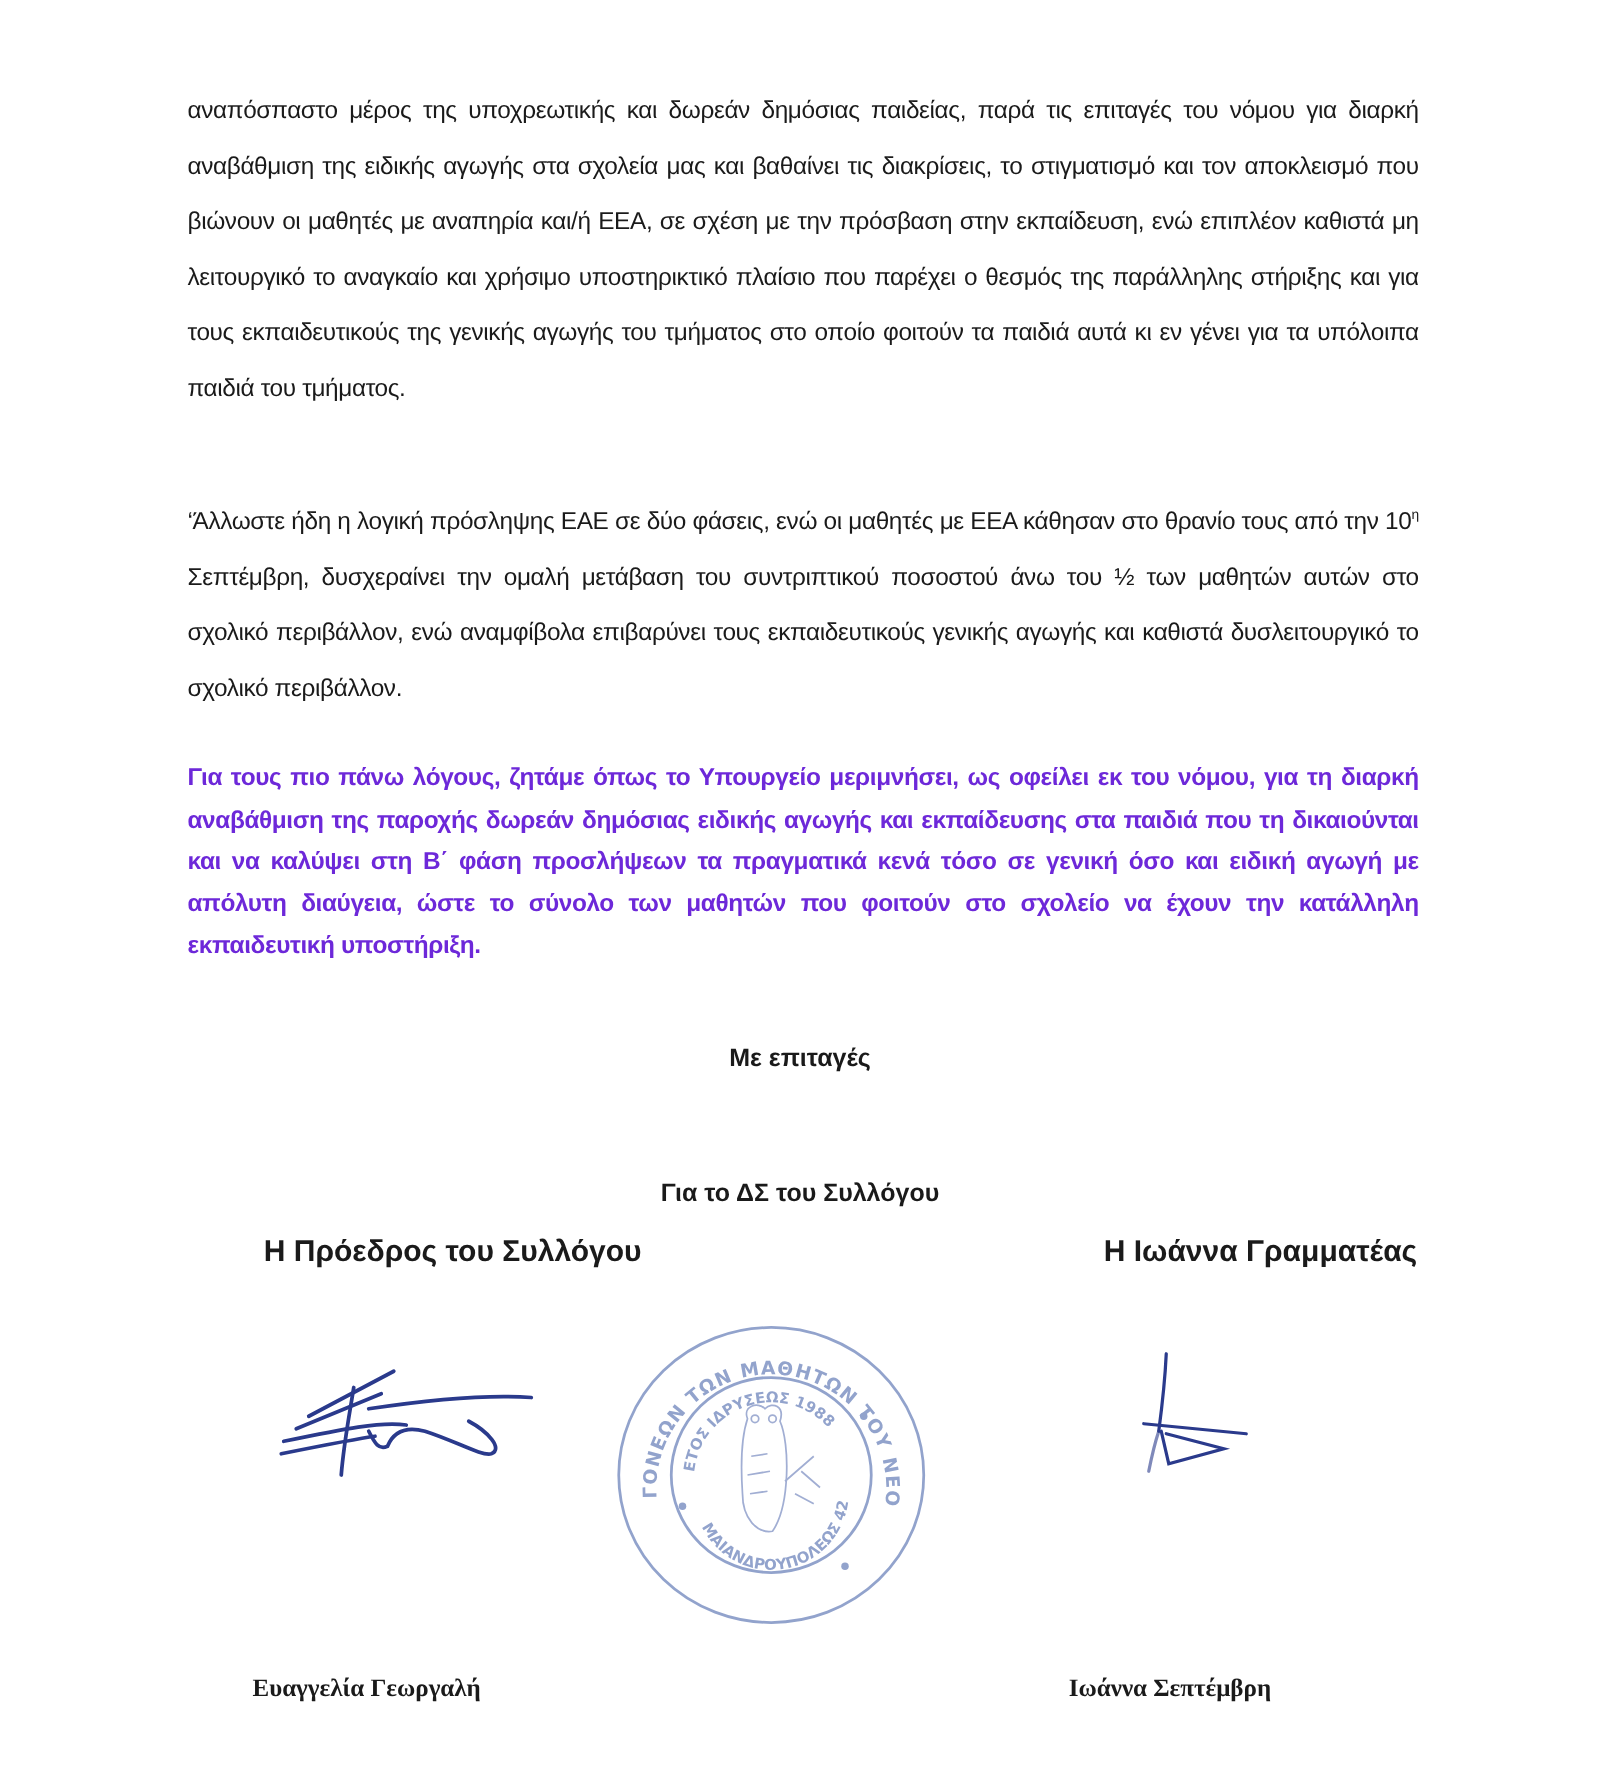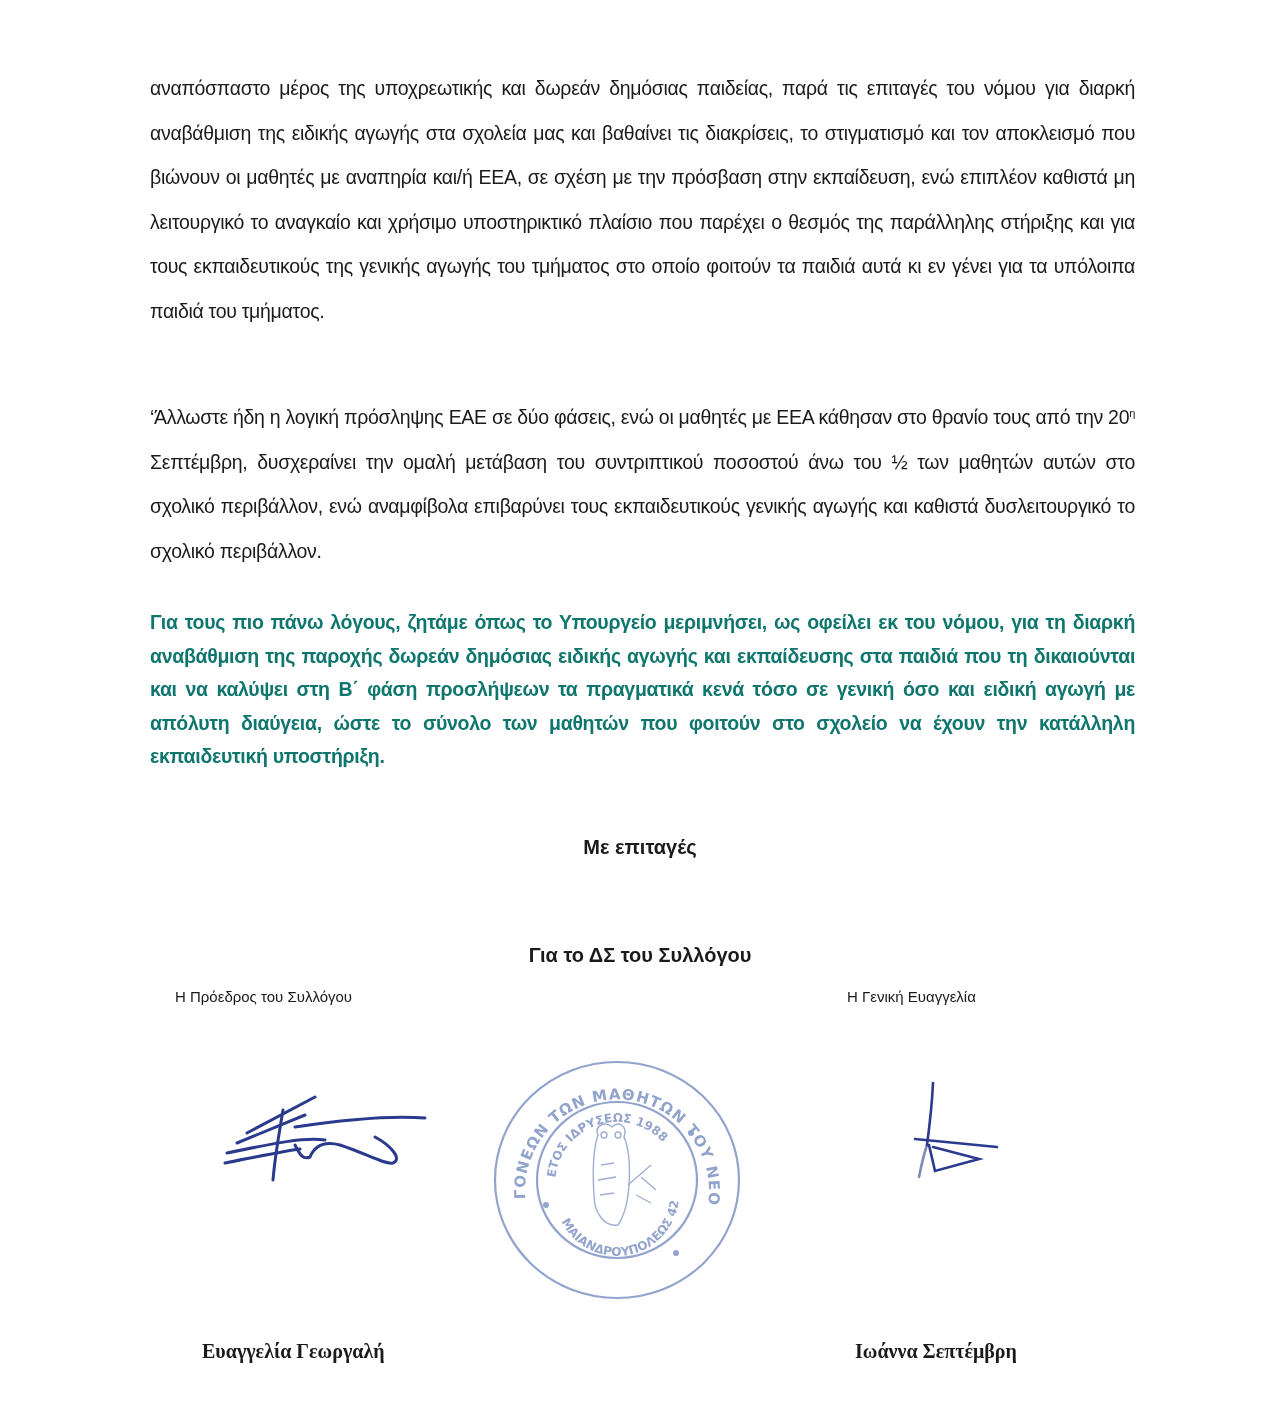--- a/index.html
+++ b/index.html
@@ -4,57 +4,57 @@
 <style>
   html, body { margin: 0; padding: 0; background: #ffffff; }
   body { width: 1280px; height: 1414px; position: relative; overflow: hidden;
          font-family: "Liberation Sans", sans-serif; color: #1a1a1a; }
   .page { position: absolute; left: 0; top: 0; width: 1280px; height: 1066px; background: #fff; }
   .para { position: absolute; left: 150px; width: 985px; font-size: 19.5px; text-align: justify;
           letter-spacing: -0.3px; }
   .para p { margin: 0; }
   .p1 { top: 66px; line-height: 44.5px; }
   .p2 { top: 395px; line-height: 44.5px; }
-  .p3 { top: 606px; line-height: 33.5px; font-weight: bold; color: #0f766e; }
+  .p3 { top: 606px; line-height: 33.5px; font-weight: bold; color: #6d28d9; }
   .center-line { position: absolute; left: 0; width: 1280px; text-align: center;
                  font-size: 20px; font-weight: bold; }
   .closing { top: 836px; }
   .board { top: 898px; margin-top: 46px; }
-  .sig-title { position: absolute; font-size: 15px; font-weight: normal; top: 988px; }
+  .sig-title { position: absolute; font-size: 24px; font-weight: bold; top: 988px; margin-left: 36px; }
   .sig-left { left: 175px; }
   .sig-right { left: 847px; }
   .sig-name { position: absolute; font-size: 20px; font-weight: bold; top: 1340px; font-family: Liberation Serif, serif; }
   .name-left { left: 202px; }
   .name-right { left: 855px; }
   .signature { position: absolute; }
   .stamp { position: absolute; left: 486px; top: 1055px; width: 262px; height: 250px; }
   sup { font-size: 11px; line-height: 0; }
 </style>
 </head>
 <body>
 
 <div class="page">
 
   <div class="para p1">
     <p>αναπόσπαστο μέρος της υποχρεωτικής και δωρεάν δημόσιας παιδείας, παρά τις επιταγές του νόμου για διαρκή αναβάθμιση της ειδικής αγωγής στα σχολεία μας  και βαθαίνει τις διακρίσεις, το στιγματισμό και τον αποκλεισμό που βιώνουν οι μαθητές με αναπηρία και/ή ΕΕΑ, σε σχέση με την πρόσβαση στην εκπαίδευση, ενώ επιπλέον καθιστά μη λειτουργικό το αναγκαίο και χρήσιμο υποστηρικτικό πλαίσιο που παρέχει ο θεσμός της παράλληλης στήριξης και για τους εκπαιδευτικούς της γενικής αγωγής του τμήματος στο οποίο φοιτούν τα παιδιά αυτά κι εν γένει για τα υπόλοιπα παιδιά του τμήματος.</p>
   </div>
 
   <div class="para p2">
-    <p><span>‘Άλλωστε ήδη η λογική πρόσληψης ΕΑΕ σε δύο φάσεις, ενώ οι μαθητές με ΕΕΑ κάθησαν στο θρανίο τους από την 20</span><sup>η</sup><span> Σεπτέμβρη, δυσχεραίνει την ομαλή μετάβαση του συντριπτικού ποσοστού άνω του ½  των μαθητών αυτών στο σχολικό περιβάλλον, ενώ αναμφίβολα επιβαρύνει τους εκπαιδευτικούς γενικής αγωγής και καθιστά δυσλειτουργικό το σχολικό περιβάλλον.</span></p>
+    <p><span>‘Άλλωστε ήδη η λογική πρόσληψης ΕΑΕ σε δύο φάσεις, ενώ οι μαθητές με ΕΕΑ κάθησαν στο θρανίο τους από την 10</span><sup>η</sup><span> Σεπτέμβρη, δυσχεραίνει την ομαλή μετάβαση του συντριπτικού ποσοστού άνω του ½  των μαθητών αυτών στο σχολικό περιβάλλον, ενώ αναμφίβολα επιβαρύνει τους εκπαιδευτικούς γενικής αγωγής και καθιστά δυσλειτουργικό το σχολικό περιβάλλον.</span></p>
   </div>
 
   <div class="para p3">
     <p>Για τους πιο πάνω λόγους, ζητάμε όπως το Υπουργείο μεριμνήσει, ως οφείλει εκ του νόμου, για τη διαρκή αναβάθμιση της παροχής δωρεάν δημόσιας ειδικής αγωγής και εκπαίδευσης στα παιδιά που τη δικαιούνται και να καλύψει στη Β΄ φάση προσλήψεων τα πραγματικά κενά τόσο σε γενική όσο και ειδική αγωγή με απόλυτη διαύγεια, ώστε το σύνολο των μαθητών που φοιτούν στο σχολείο να έχουν την κατάλληλη εκπαιδευτική υποστήριξη.</p>
   </div>
 
   <div class="center-line closing">Με επιταγές</div>
   <div class="center-line board">Για το ΔΣ του Συλλόγου</div>
 
   <div class="sig-title sig-left">Η Πρόεδρος του Συλλόγου</div>
-  <div class="sig-title sig-right">Η Γενική Ευαγγελία</div>
+  <div class="sig-title sig-right">Η Ιωάννα Γραμματέας</div>
 
   <svg class="signature" style="left:215px; top:1085px;" width="215" height="100" viewBox="0 0 215 100">
     <g fill="none" stroke="#2a3a8c" stroke-width="3" stroke-linecap="round">
       <path d="M32 48 L100 12"></path>
       <path d="M22 58 L90 30"></path>
       <path d="M68 25 C64 50, 60 70, 58 95"></path>
       <path d="M12 68 C60 58, 90 52, 110 55"></path>
       <path d="M10 78 C50 70, 70 66, 85 64"></path>
       <path d="M80 60 C85 70, 88 75, 95 72 C100 60, 110 56, 125 60 C150 68, 170 80, 178 78 C188 74, 175 60, 160 52"></path>
       <path d="M80 42 C120 36, 170 30, 210 33"></path>

